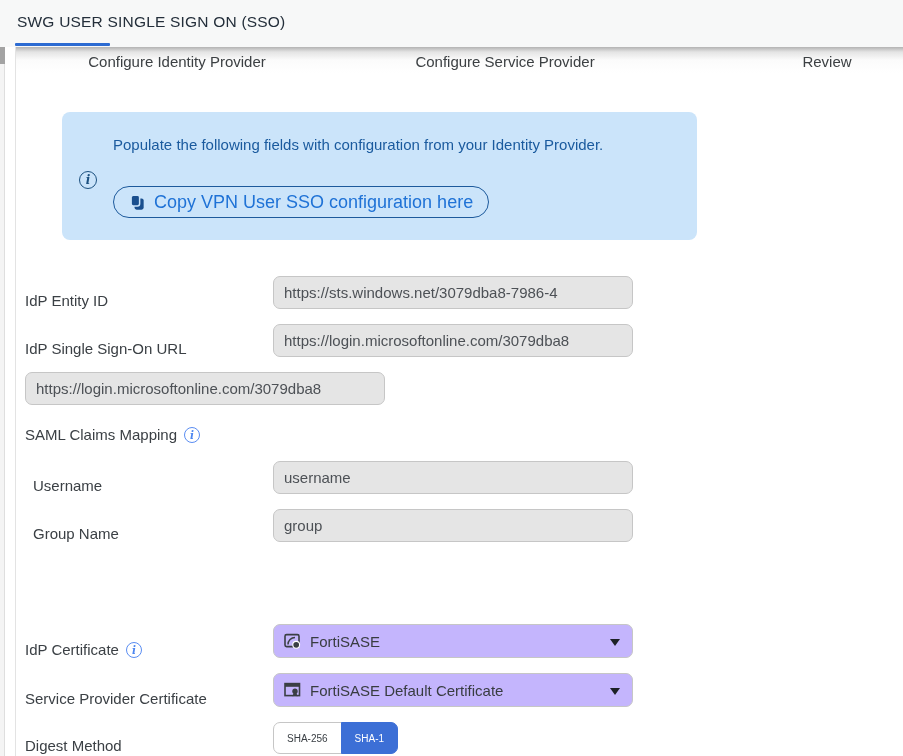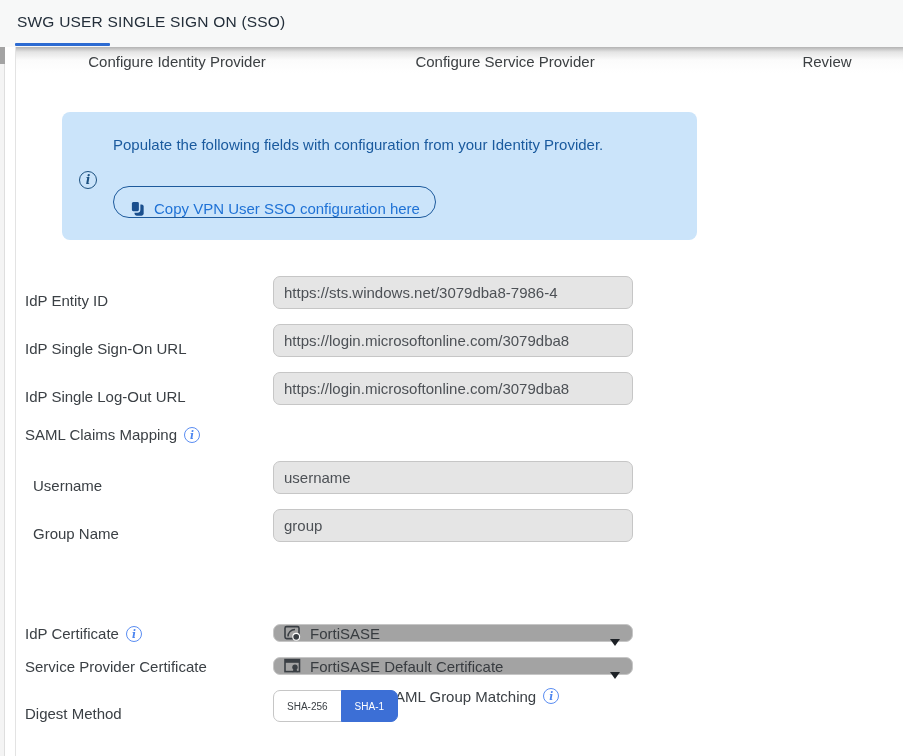--- a/index.html
+++ b/index.html
@@ -33,23 +33,23 @@
   
   .infobox { position:absolute; top:112px; left:62px; width:635px; height:128px;
     background:#cbe4fa; border-radius:8px; }
   .infobox .i-icon { position:absolute; left:17px; top:59px; width:18px; height:18px;
     border:1.4px solid #1c5180; border-radius:50%; color:#1c5180;
     font:italic 700 12px "DejaVu Serif",serif; display:flex; align-items:center;
     justify-content:center; }
   .infobox .msg { position:absolute; left:51px; top:20px; width:552px;
     font-size:15px; line-height:25px; color:#1a5a9e; }
   .copy-btn { position:absolute; left:51px; top:74px; height:32px;
-    display:inline-flex; align-items:flex-end; gap:8px; padding:0 15px;
+    display:inline-flex; align-items:center; gap:8px; padding:0 15px;
     border:1.5px solid #1d5a9c; border-radius:16px; background:transparent;
-    color:#1f72d6; font-size:15px; cursor:pointer;
+    color:#1f72d6; font-size:18px; cursor:pointer;
     font-family:"Liberation Sans","DejaVu Sans",sans-serif; }
 
   
   .form { position:absolute; top:259px; left:25px; }
   .row { display:flex; align-items:flex-end; margin-bottom:15px; }
   .row label { width:248px; flex:0 0 248px; font-size:15px; color:#3b4045;
     display:flex; align-items:center; }
   .row.sub label { padding-left:8px; }
   .row.mt17 { margin-top:17px; } .row.mb18 { margin-bottom:18px; }
   .row.mb19 { margin-bottom:30px; } .row.mb20 { margin-bottom:28px;flex-direction:column; }
@@ -65,22 +65,22 @@
     font:italic 700 10.5px "DejaVu Serif",serif; align-items:center;
     justify-content:center; cursor:pointer; flex:0 0 16px; }
 
   
   .toggle { width:30px; height:18px; border-radius:9px; background:#5f6368;
     position:relative; cursor:pointer; }
   .toggle .knob { position:absolute; left:2px; top:2px; width:14px; height:14px;
     border-radius:50%; background:#ffffff; }
 
   
-  .select { position:relative; width:360px; height:18px; border:1px solid #c6c6c6;
-    border-radius:7px; background:#a3a3a3; display:flex; align-items:center;
+  .select { position:relative; width:360px; height:34px; border:1px solid #c6c6c6;
+    border-radius:7px; background:#c4b5fd; display:flex; align-items:center;
     padding:0 30px 0 10px; gap:8px; cursor:pointer; font-size:15px; color:#383c40; }
   .select .caret { position:absolute; right:12px; top:14px; width:0; height:0;
     border-left:5.5px solid transparent; border-right:5.5px solid transparent;
     border-top:7px solid #1d2126; }
   .cert-icon { display:inline-flex; width:18px; height:16px; flex:0 0 18px; }
 
   
   .segmented { display:inline-flex; }
   .seg { height:32px; padding:0 13px; font-size:10px; cursor:pointer;
     font-family:"Liberation Sans","DejaVu Sans",sans-serif; }
@@ -129,21 +129,20 @@
       <label>IdP Entity ID</label>
       <input class="txt" readonly="" value="https://sts.windows.net/3079dba8-7986-4" style="">
     </div>
 
     <div class="row">
       <label>IdP Single Sign-On URL</label>
       <input class="txt" readonly="" value="https://login.microsoftonline.com/3079dba8" style="">
     </div>
 
     <div class="row mb18">
-      <label>IdP Single Log-Out URL</label>
       <input class="txt" readonly="" value="https://login.microsoftonline.com/3079dba8" style="">
     </div>
 
     <div class="row section-row mb18">
       <label style="width:auto;flex:0 0 auto;">
         <span>SAML Claims Mapping</span>
         <span class="info-i">i</span>
       </label>
     </div>
 

